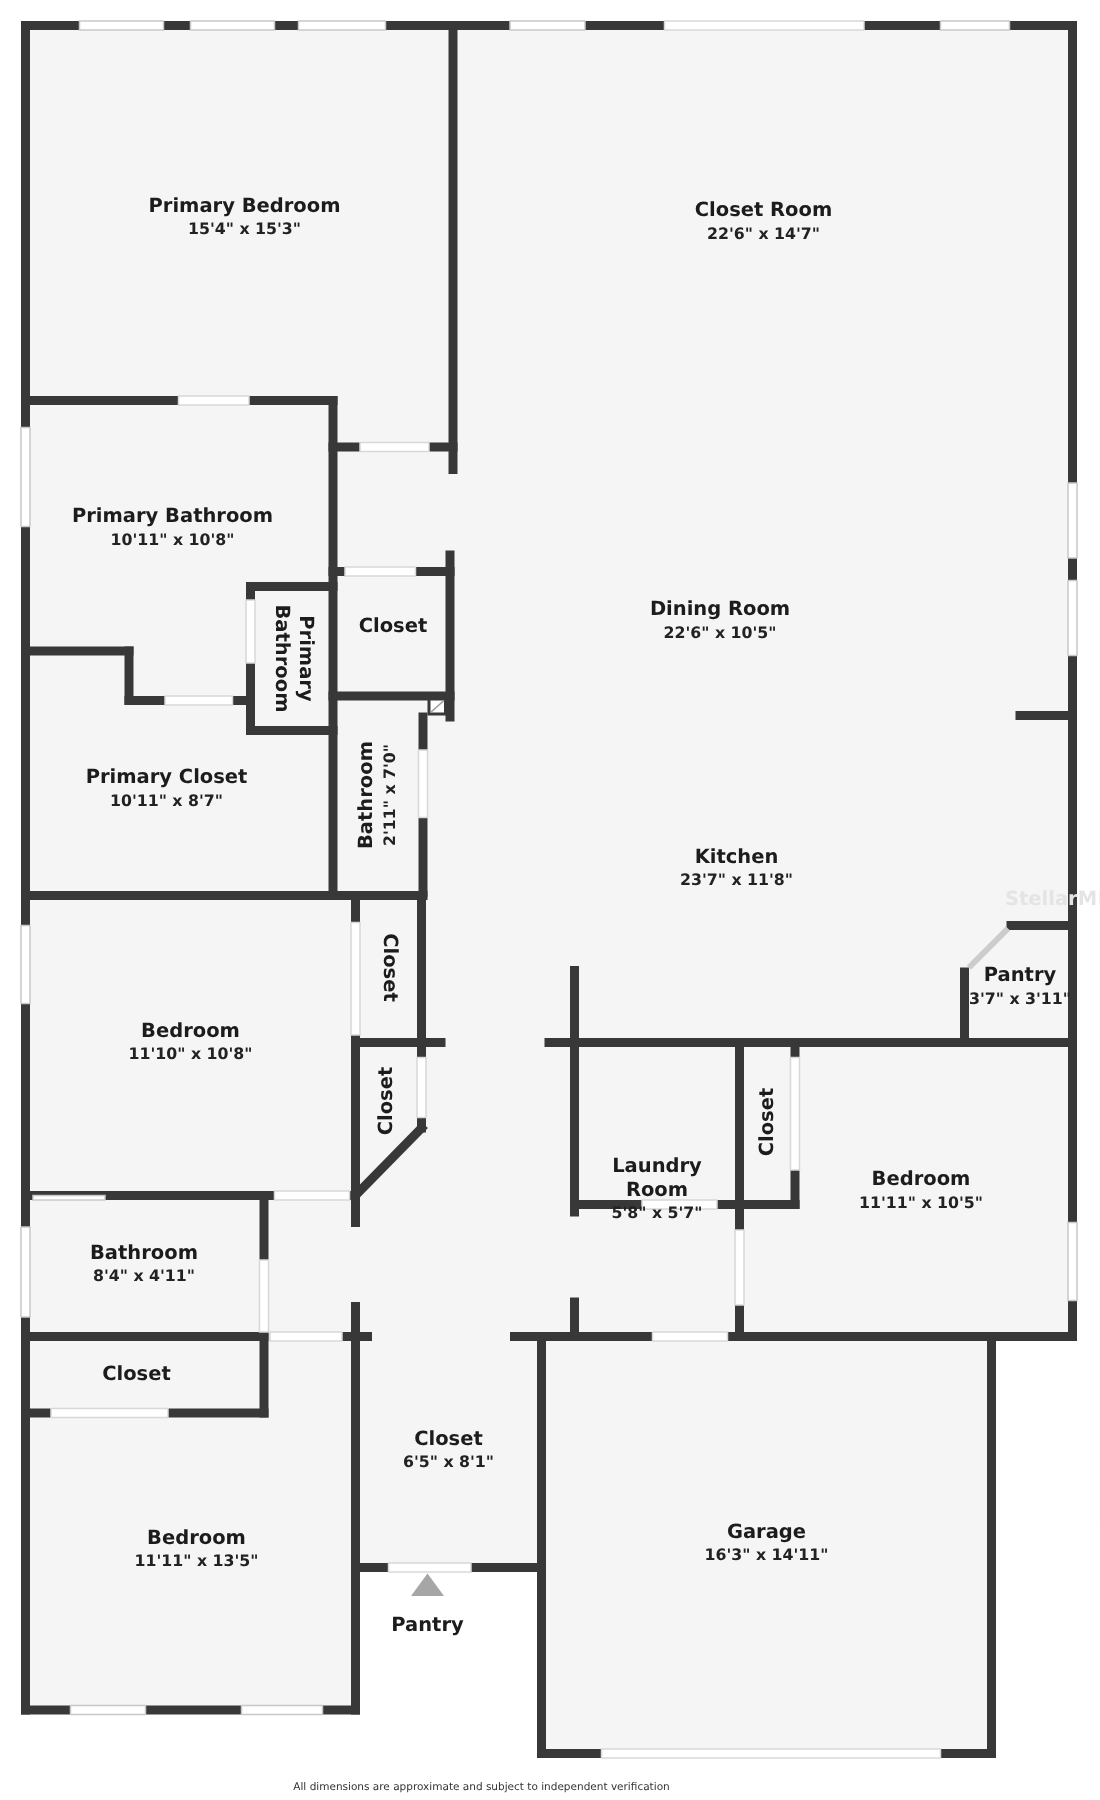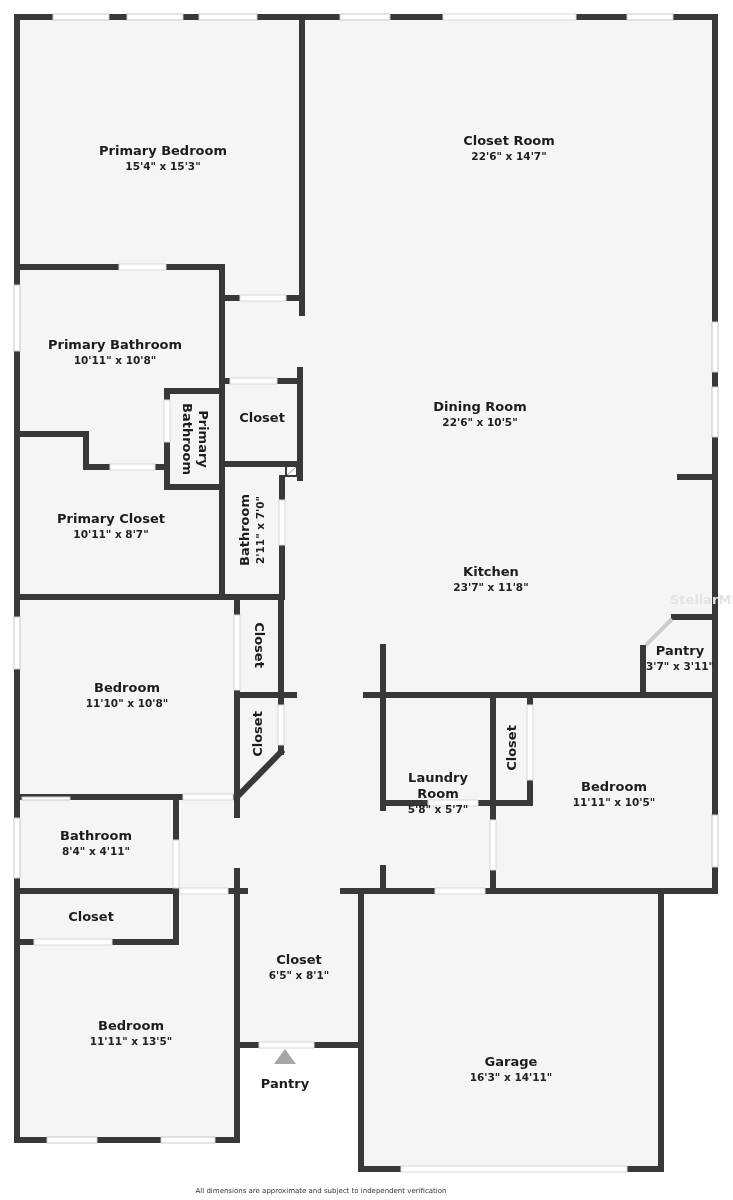--- a/index.html
+++ b/index.html
@@ -147,21 +147,21 @@
     <rect x="527" y="705" width="6" height="75"></rect>
     <rect x="490" y="820" width="6" height="50"></rect>
     <rect x="435" y="888" width="50" height="6"></rect>
     <rect x="401" y="1166" width="226" height="6"></rect>
   </g>
 
   <rect x="286" y="466" width="11" height="10" fill="#ffffff" stroke="#383838" stroke-width="2"></rect>
   <line x1="287" y1="475" x2="296" y2="467" stroke="#999" stroke-width="1"></line>
 </svg>
 
-<div class="lbl" style="left:163px;top:158px;">
+<div class="lbl" style="left:163px;top:145px;">
   <span class="name">Primary Bedroom</span>
   <span class="dim">15'4" x 15'3"</span>
 </div>
 <div class="lbl" style="left:509px;top:148px;">
   <span class="name">Closet Room</span>
   <span class="dim">22'6" x 14'7"</span>
 </div>
 <div class="lbl" style="left:115px;top:352px;">
   <span class="name">Primary Bathroom</span>
   <span class="dim">10'11" x 10'8"</span>
@@ -221,21 +221,21 @@
   <span class="name">Closet</span>
 </div>
 <div class="lbl" style="left:299px;top:967px;">
   <span class="name">Closet</span>
   <span class="dim">6'5" x 8'1"</span>
 </div>
 <div class="lbl" style="left:131px;top:1033px;">
   <span class="name">Bedroom</span>
   <span class="dim">11'11" x 13'5"</span>
 </div>
-<div class="lbl" style="left:511px;top:1029px;margin-top:40px;">
+<div class="lbl" style="left:511px;top:1029px;">
   <span class="name">Garage</span>
   <span class="dim">16'3" x 14'11"</span>
 </div>
 
 <div class="entry-arrow"></div>
 <div class="lbl" style="left:285px;top:1084px;">
   <span class="name">Pantry</span>
 </div>
 
 <div class="watermark">StellarMLS</div>

